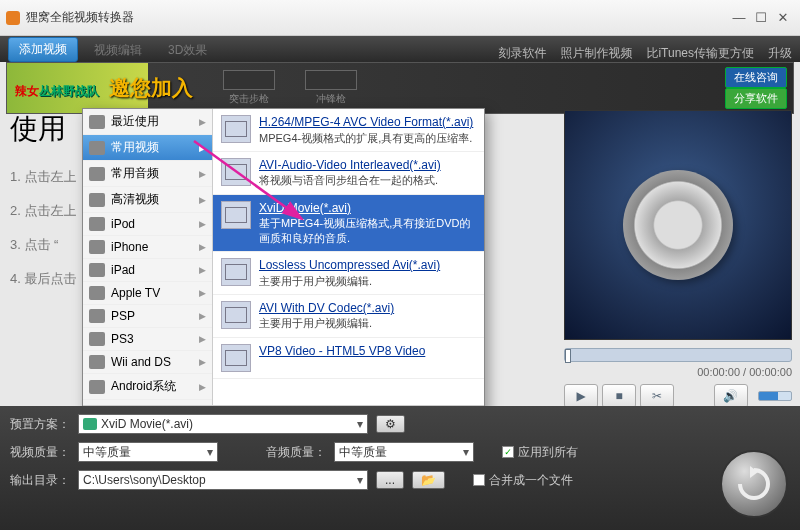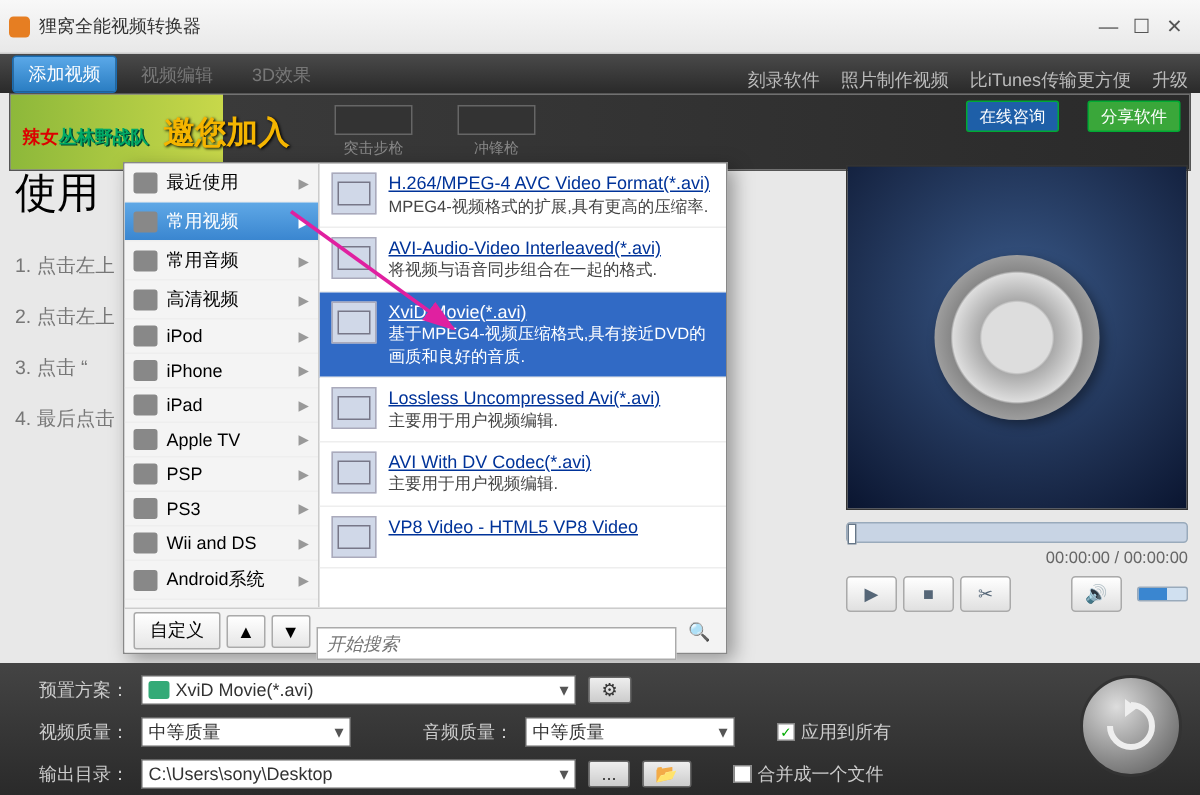--- a/index.html
+++ b/index.html
@@ -17,21 +17,21 @@
 .toolbar .right { margin-left: auto; display: flex; gap: 14px; color: #bbb; }
 .toolbar .right span { cursor: pointer; }
 
 .banner { height: 52px; margin: 0 6px; background: linear-gradient(90deg,#8db83a 0%,#c8d84a 18%,#3a3a3a 18%,#2a2a2a 100%); position: relative; border: 1px solid #555; display:flex; align-items:center; overflow:hidden; }
 .banner .bt1 { font-size: 22px; font-weight: bold; margin-left: 8px; }
 .banner .bt1 .r { color: #d00; font-family: Liberation Mono, monospace; }
 .banner .bt1 .g { color: #0a6; text-shadow: 1px 1px 0 #043; }
 .banner .bt2 { font-size: 21px; font-weight: bold; color: #f5b500; margin-left: 10px; text-shadow: 1px 1px 2px #000; }
 .banner .gun { color:#888; font-size:10px; margin-left:30px; text-align:center; }
 .banner .gun::before { content:""; display:block; width:50px; height:18px; background:#333; border:1px solid #666; margin:0 auto 2px; }
-.banner .side { position:absolute; right:6px; top:4px; display:flex; gap:19px; }
+.banner .side { position:absolute; right:6px; top:4px; display:flex; flex-direction:column; gap:0; }
 .banner .badge { background:#1e5fa8; color:#fff; padding:2px 8px; border-radius:2px; font-size:11px; border:1px solid #0a3; }
 .banner .badge.green { background:#3aa73a; }
 
 .mainarea { position:absolute; left:10px; top:110px; color:#666; }
 .mainarea h2 { font-size:28px; color:#000000; font-weight:normal; margin-bottom:20px; }
 .mainarea .step { margin:16px 0; color:#777; font-size:13px; }
 
 
 .popup { position:absolute; left:82px; top:108px; width:403px; height:328px; background:#fff; border:1px solid #888; box-shadow:4px 4px 12px rgba(0,0,0,0.35); display:flex; flex-direction:column; }
 .popup-body { flex:1; display:flex; overflow:hidden; }
@@ -65,21 +65,21 @@
 .pv-screen { height:230px; background:radial-gradient(circle at 50% 40%,#3a5a8a,#1a2a4a 70%,#0a1530); border:1px solid #333; display:flex; align-items:center; justify-content:center; }
 .reel { width:110px; height:110px; border-radius:55px; background:radial-gradient(circle,#ddd 30%,#aaa 32%,#ddd 55%,#888 57%,#ccc); position:relative; box-shadow:3px 3px 8px rgba(0,0,0,0.4); }
 .pv-seek { height:14px; background:#c8d4e4; border:1px solid #9ab; border-radius:3px; margin-top:8px; position:relative; }
 .pv-seek .head { width:6px; height:14px; background:#fff; border:1px solid #678; position:absolute; left:0; }
 .pv-time { text-align:right; color:#666; margin-top:4px; font-size:11px; }
 .pv-ctrl { display:flex; align-items:center; gap:4px; margin-top:6px; }
 .pv-ctrl .pc { width:34px; height:24px; border:1px solid #aaa; background:linear-gradient(#fff,#e0e0e0); border-radius:3px; display:flex; align-items:center; justify-content:center; color:#567; cursor:pointer; }
 .pv-ctrl .vol { flex:1; height:10px; background:linear-gradient(90deg,#3a86d0 60%,#d0e0f0 60%); border-radius:2px; border:1px solid #9ab; margin-left:6px; }
 
 
-.bottom { position:absolute; left:0; right:0; bottom:0; height:88px; background:linear-gradient(#444,#2a2a2a); padding:8px 26px; color:#ccc; }
+.bottom { position:absolute; left:0; right:0; bottom:0; height:124px; background:linear-gradient(#444,#2a2a2a); padding:8px 10px; color:#ccc; }
 .brow { display:flex; align-items:center; gap:8px; margin-bottom:8px; }
 .blabel { width:60px; color:#ccc; }
 .bselect { width:250px; height:20px; background:#fff; border:1px solid #666; display:flex; align-items:center; padding:0 4px; color:#333; gap:4px; }
 .bselect.wide { width:290px; }
 .bselect .dd { margin-left:auto; color:#555; }
 .bselect .si { width:14px; height:12px; background:#3a7; border-radius:2px; }
 .bcheck { display:flex; align-items:center; gap:4px; color:#ccc; }
 .bcheck .cb { width:12px; height:12px; border:1px solid #888; background:#fff; display:inline-flex; align-items:center; justify-content:center; font-size:9px; color:#0a0; }
 .bigbtn { position:absolute; right:12px; bottom:12px; width:68px; height:68px; border-radius:34px; background:radial-gradient(circle at 35% 30%,#ddd,#888 60%,#555); border:2px solid #333; display:flex; align-items:center; justify-content:center; cursor:pointer; }
 .bigbtn svg { width:40px; height:40px; }

